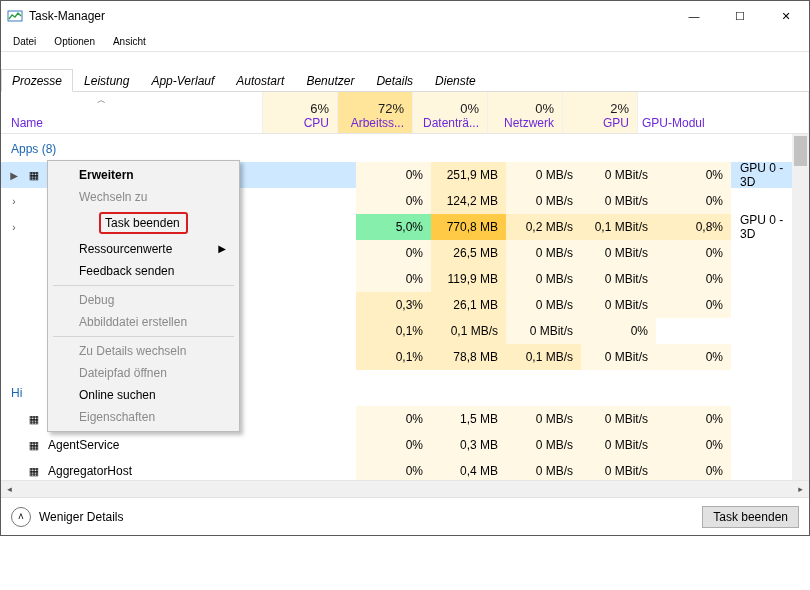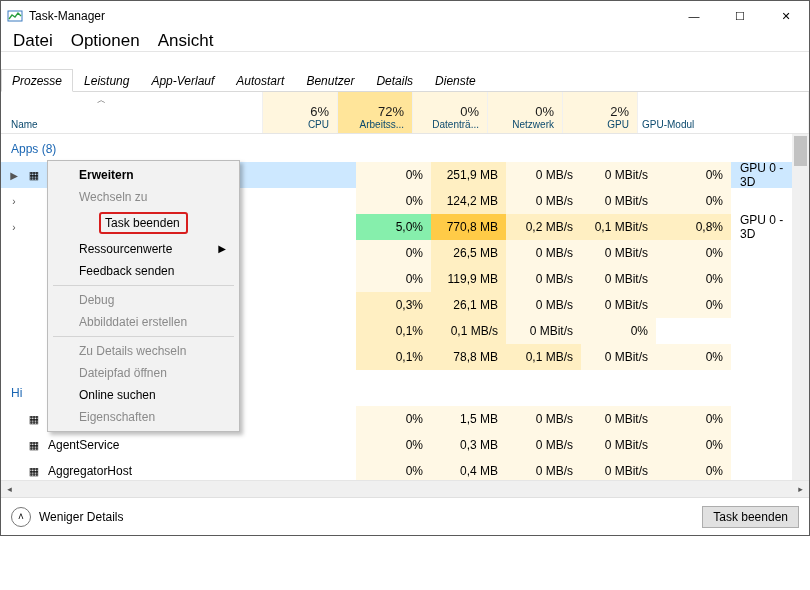--- a/index.html
+++ b/index.html
@@ -6,32 +6,32 @@
   html, body { margin: 0; padding: 0; font-family: "Segoe UI", Tahoma, sans-serif; font-size: 12px; color: #000; background: #fff; }
   .window { width: 810px; height: 536px; border: 1px solid #5a5a5a; display: flex; flex-direction: column; position: relative; overflow: hidden; background: #fff; }
   
   .titlebar { height: 30px; display: flex; align-items: center; padding: 0 0 0 6px; }
   .titlebar .icon { width: 16px; height: 16px; margin-right: 6px; display:flex; align-items:center; justify-content:center;}
   .titlebar .title { font-size: 12px; }
   .titlebar .spacer { flex: 1; }
   .winbtn { width: 46px; height: 30px; display: flex; align-items: center; justify-content: center; font-family: "Segoe UI Symbol", sans-serif; font-size: 11px; }
   
   .menubar { height: 20px; display: flex; align-items: center; padding: 0 4px; gap: 2px; }
-  .menubar span { padding: 2px 8px; font-size: 17px; }
+  .menubar span { padding: 2px 8px; font-size: 10px; }
   .hr { height: 1px; background: #e5e5e5; width: 100%; }
   
   .tabs { height: 24px; display: flex; border-bottom: 1px solid #d9d9d9; margin-top:16px;font-style:italic;}
   .tab { padding: 4px 10px; font-size: 12px; border: 1px solid transparent; border-bottom: none; position: relative; top: 1px; }
   .tab.active { background: #fff; border-color: #d9d9d9; border-bottom: 1px solid #fff; }
   
   .table-area { flex: 1; display: flex; flex-direction: column; overflow: hidden; position: relative; }
   .colheader { display: flex; height: 42px; border-bottom: 1px solid #e5e5e5; position:relative;}
   .col { border-right: 1px solid #f0f0f0; display: flex; flex-direction: column; justify-content: flex-end; padding: 3px 8px 3px 4px; font-size: 12px; color: #555; }
   .col .pct { text-align: right; color: #1a1a1a; font-size: 13px; }
-  .col .lbl { text-align: right; color: #0c4a6e; font-size: 10px; }
+  .col .lbl { text-align: right; color: #6d28d9; font-size: 12px; }
   .col.name { width: 262px; align-items: flex-start; justify-content: flex-end; padding-left:10px;}
   .col.name .lbl { text-align: left; }
   .col.status { width: 93px; align-items:flex-start;}
   .col.c { width: 75px; }
   .col.gpueng { flex:1; align-items:flex-start;}
   .sort-caret { position:absolute; left:96px; top:2px; font-size:9px; color:#555;}
   
   .rows { flex: 1; overflow: hidden; position: relative; }
   .section-title { padding: 8px 0 6px 10px; font-size: 12px; color: #1a66b3; }
   .row { display: flex; height: 26px; align-items: stretch; font-size: 12px; }

